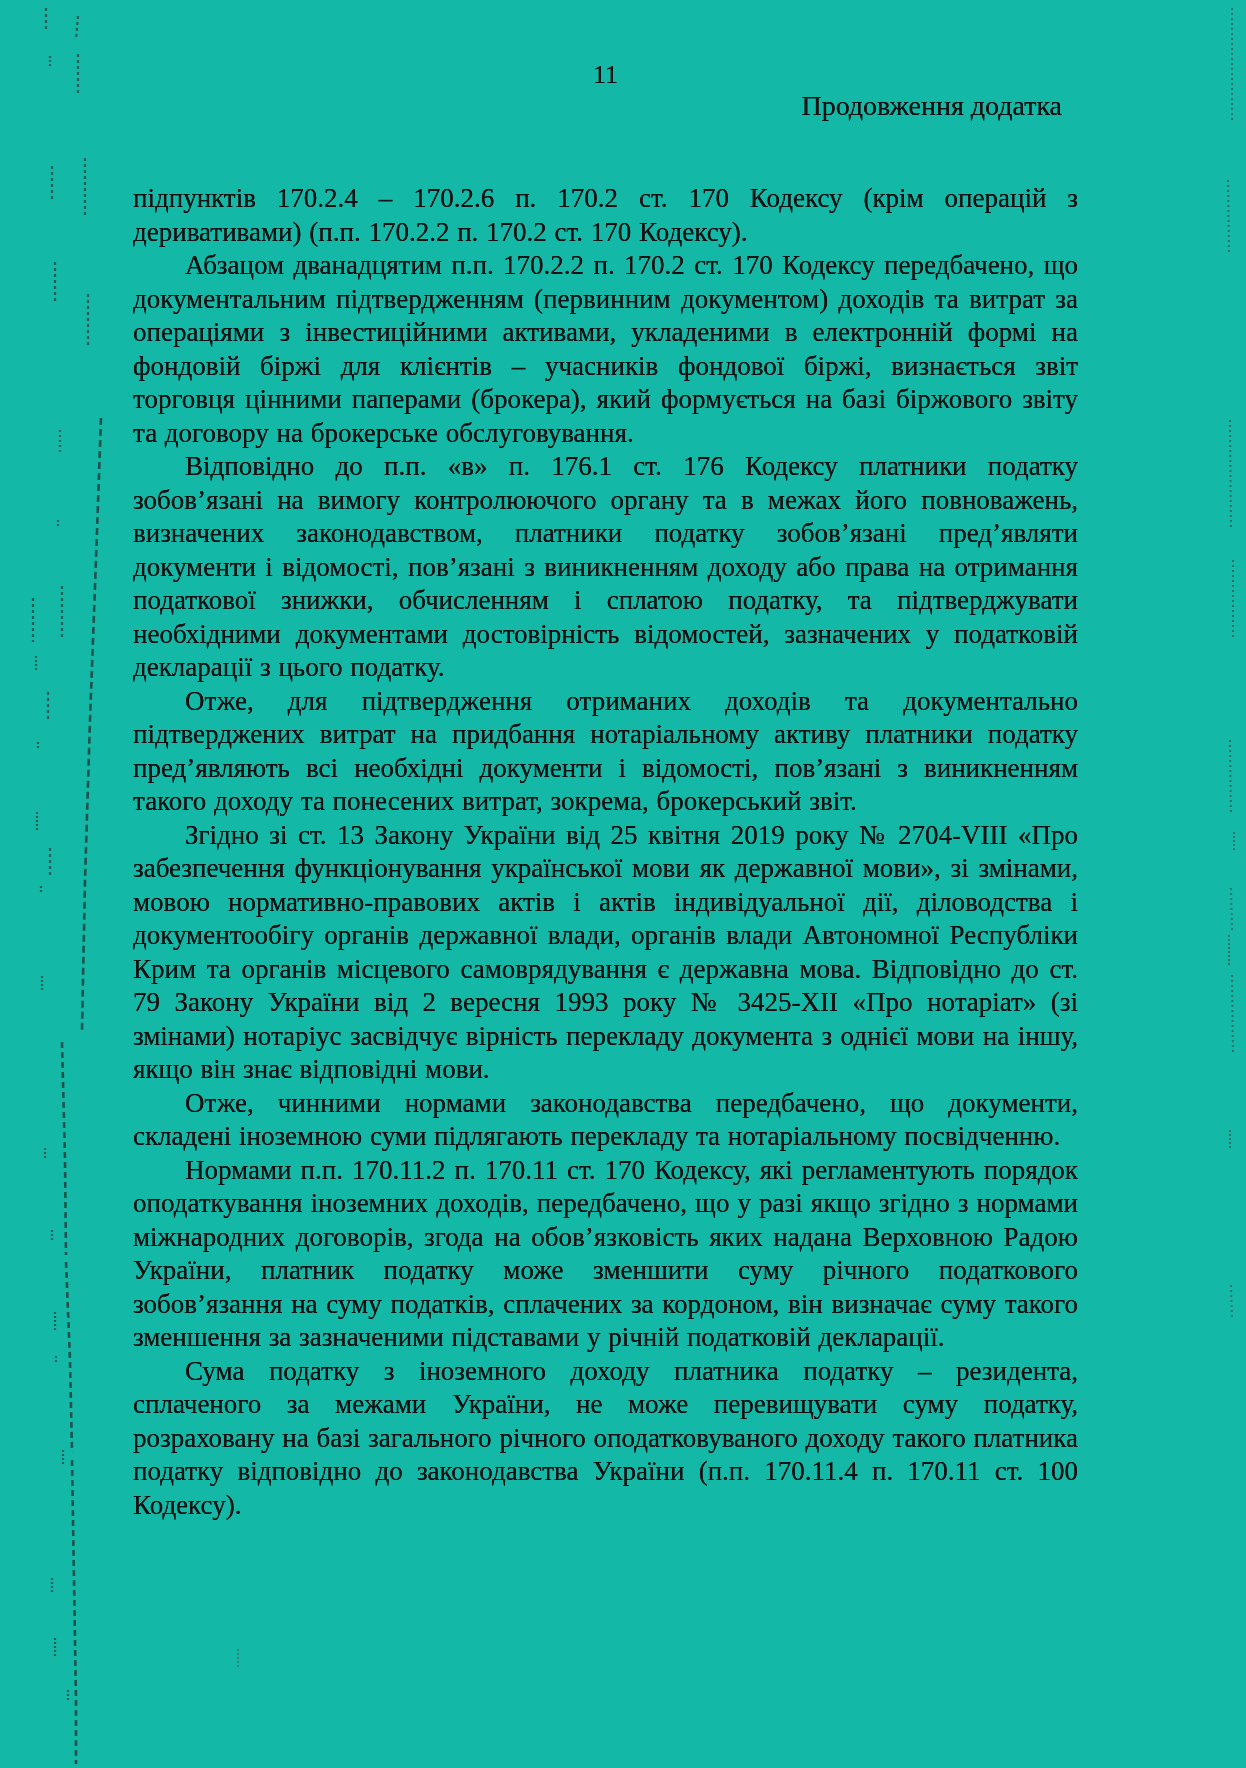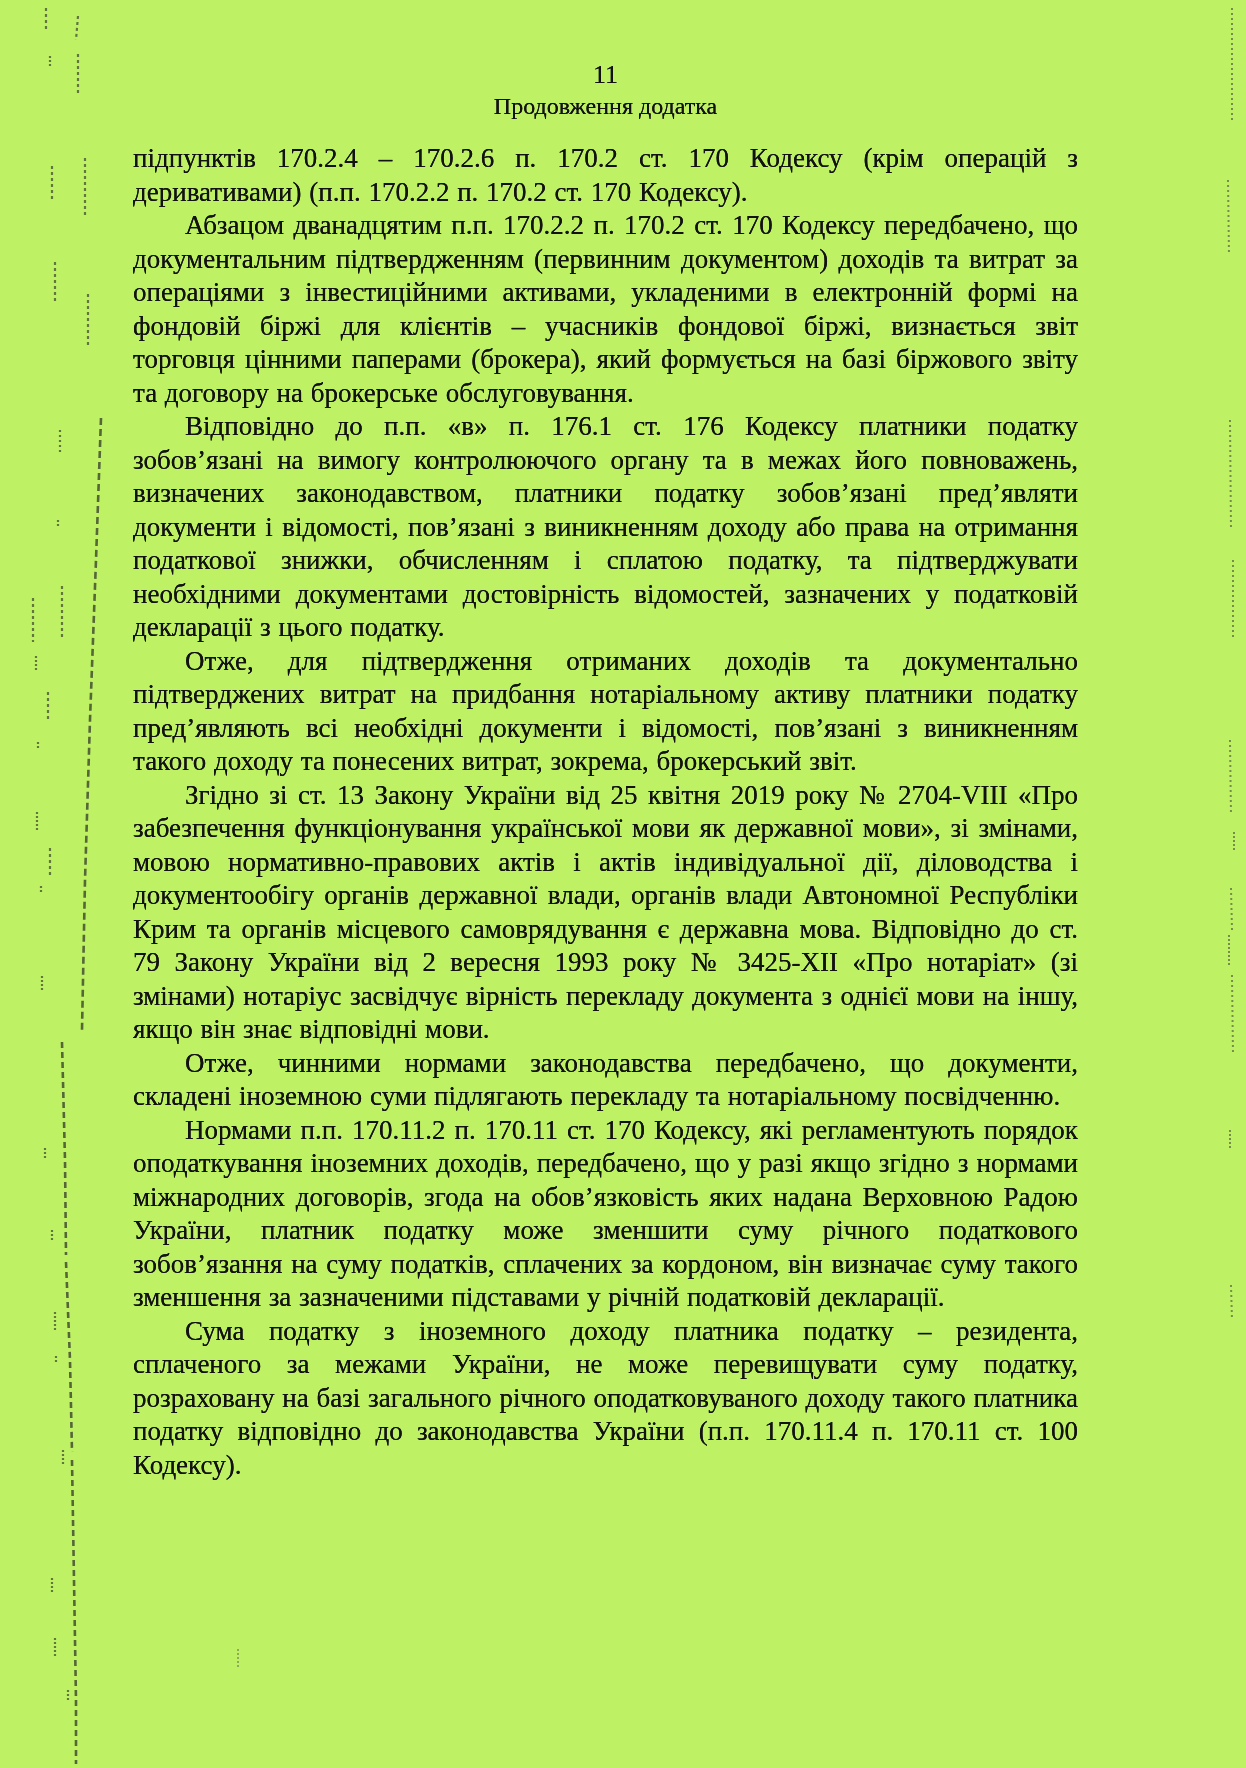--- a/index.html
+++ b/index.html
@@ -5,62 +5,63 @@
   html, body {
     margin: 0;
     padding: 0;
     background: #e8e8e6;
   }
   .page {
     position: relative;
     width: 1246px;
     height: 1768px;
     margin: 0 auto;
-    background: #bef264;
+    background: #14b8a6;
     overflow: hidden;
     font-family: "Liberation Serif", serif;
     color: #121212;
   }
   .page-number {
     position: absolute;
     top: 60px;
     left: 133px;
     width: 945px;
     text-align: center;
     font-size: 26px;
     line-height: 30px;
     text-shadow: 0 0 0.5px currentColor;
   }
   .continuation-note {
     position: absolute;
     top: 92px;
-    left: 133px;
+    left: 117px;
     width: 945px;
-    text-align: center;
-    font-size: 24px;
+    text-align: right;
+    font-size: 28px;
     line-height: 28px;
     text-shadow: 0 0 0.4px currentColor;
   }
   .content {
     position: absolute;
     top: 142px;
     left: 133px;
     width: 945px;
   }
   .content p {
     margin: 0;
     font-size: 27px;
     line-height: 33.5px;
     text-align: justify;
     text-indent: 52px;
     text-shadow: 0 0 0.5px currentColor;
     word-spacing: 1px;
   }
   .content p.no-indent {
     text-indent: 0;
+    margin-top: 40px;
   }
   .artifact-svg {
     position: absolute;
     top: 0;
     pointer-events: none;
   }
   .artifact-svg.left  { left: 0; }
   .artifact-svg.right { right: 0; }
 </style>
 </head>

